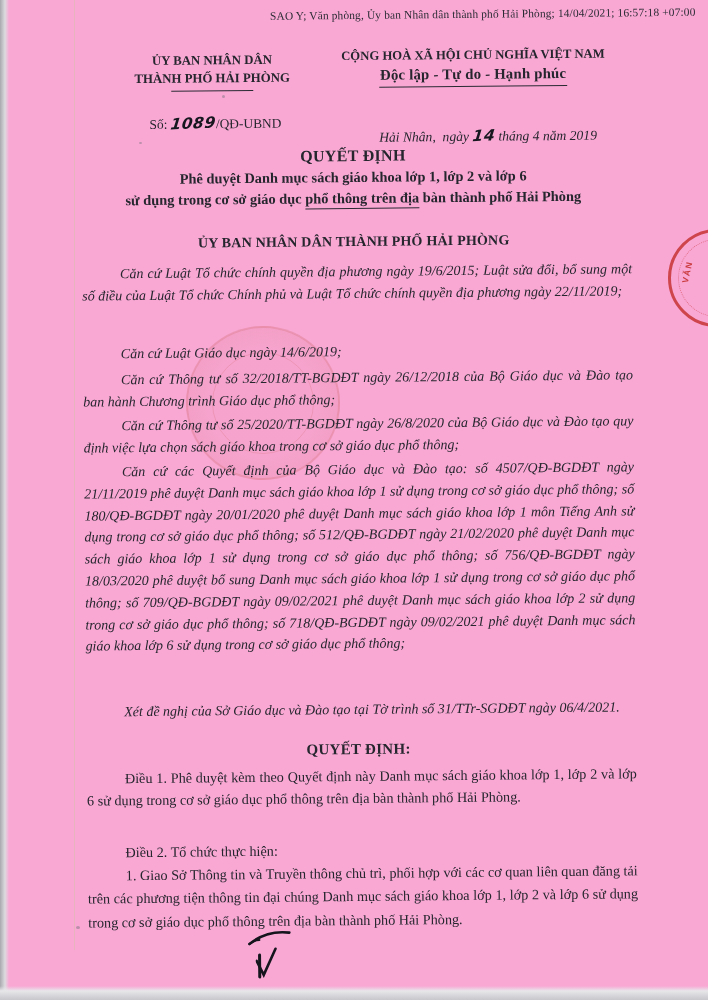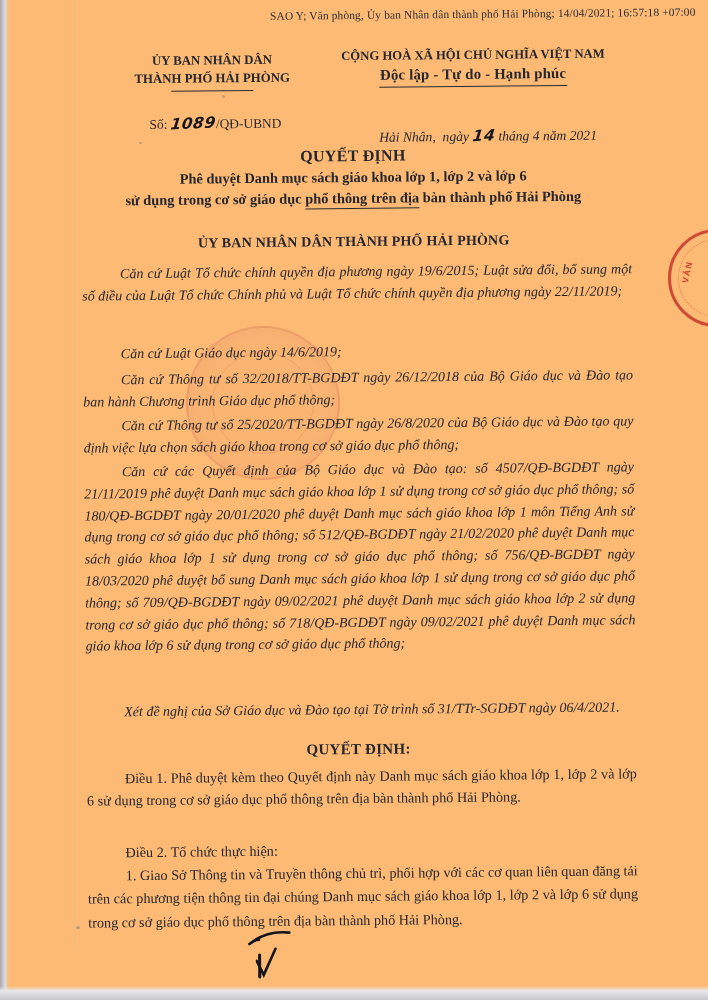--- a/index.html
+++ b/index.html
@@ -1,18 +1,18 @@
 <!DOCTYPE html>
 <html><head>
 <meta charset="utf-8">
 <style>
   html,body{margin:0;padding:0;}
   body{width:708px;height:1000px;overflow:hidden;background:#e9e9ec;
        font-family:"Liberation Serif","DejaVu Serif",serif;color:#26262e;}
-  .scan{position:relative;width:708px;height:1000px;background:#fdba74;overflow:hidden;}
+  .scan{position:relative;width:708px;height:1000px;background:#f9a8d4;overflow:hidden;}
   .edge-left{position:absolute;left:0;top:0;width:9px;height:100%;
      background:linear-gradient(to right,#a8a8ae,#dcdcdf 55%,rgba(220,220,223,0));z-index:5;}
   .edge-bottom{position:absolute;left:0;bottom:0;width:100%;height:14px;
      background:linear-gradient(to top,#c7c7cc,#e7e7ea 65%,rgba(231,231,234,0));z-index:5;}
   .fold-line{position:absolute;left:74px;top:0;width:1px;height:950px;
      background:rgba(206,196,152,0.40);z-index:1;}
   .speck{position:absolute;border-radius:50%;background:#6f6f78;opacity:.45;z-index:2;}
   .content{position:absolute;left:0;top:0;width:708px;height:1000px;
      transform:rotate(-0.55deg);transform-origin:354px 480px;z-index:3;}
 
@@ -96,21 +96,21 @@
       <div class="l1">CỘNG HOÀ XÃ HỘI CHỦ NGHĨA VIỆT NAM</div>
       <div class="l2">Độc lập - Tự do - Hạnh phúc</div>
       <div class="rule"></div>
     </div>
 
     <div class="doc-number">
       <span>Số: </span><span class="handwritten">1089</span><span>/QĐ-UBND</span>
     </div>
 
     <div class="date-line">
-      <span>Hải Nhân,  ngày </span><span class="handwritten">14</span><span> tháng 4 năm 2021</span>
+      <span>Hải Nhân,  ngày </span><span class="handwritten">14</span><span> tháng 4 năm 2019</span>
     </div>
 
     <div class="center-block title">QUYẾT ĐỊNH</div>
     <div class="center-block subtitle1">Phê duyệt Danh mục sách giáo khoa lớp 1, lớp 2 và lớp 6</div>
     <div class="center-block subtitle2">
       <span>sử dụng trong cơ sở giáo dục </span><span class="u">phổ thông trên địa</span><span> bàn thành phố Hải Phòng</span>
     </div>
 
     <div class="center-block board-heading">ỦY BAN NHÂN DÂN THÀNH PHỐ HẢI PHÒNG</div>
 

